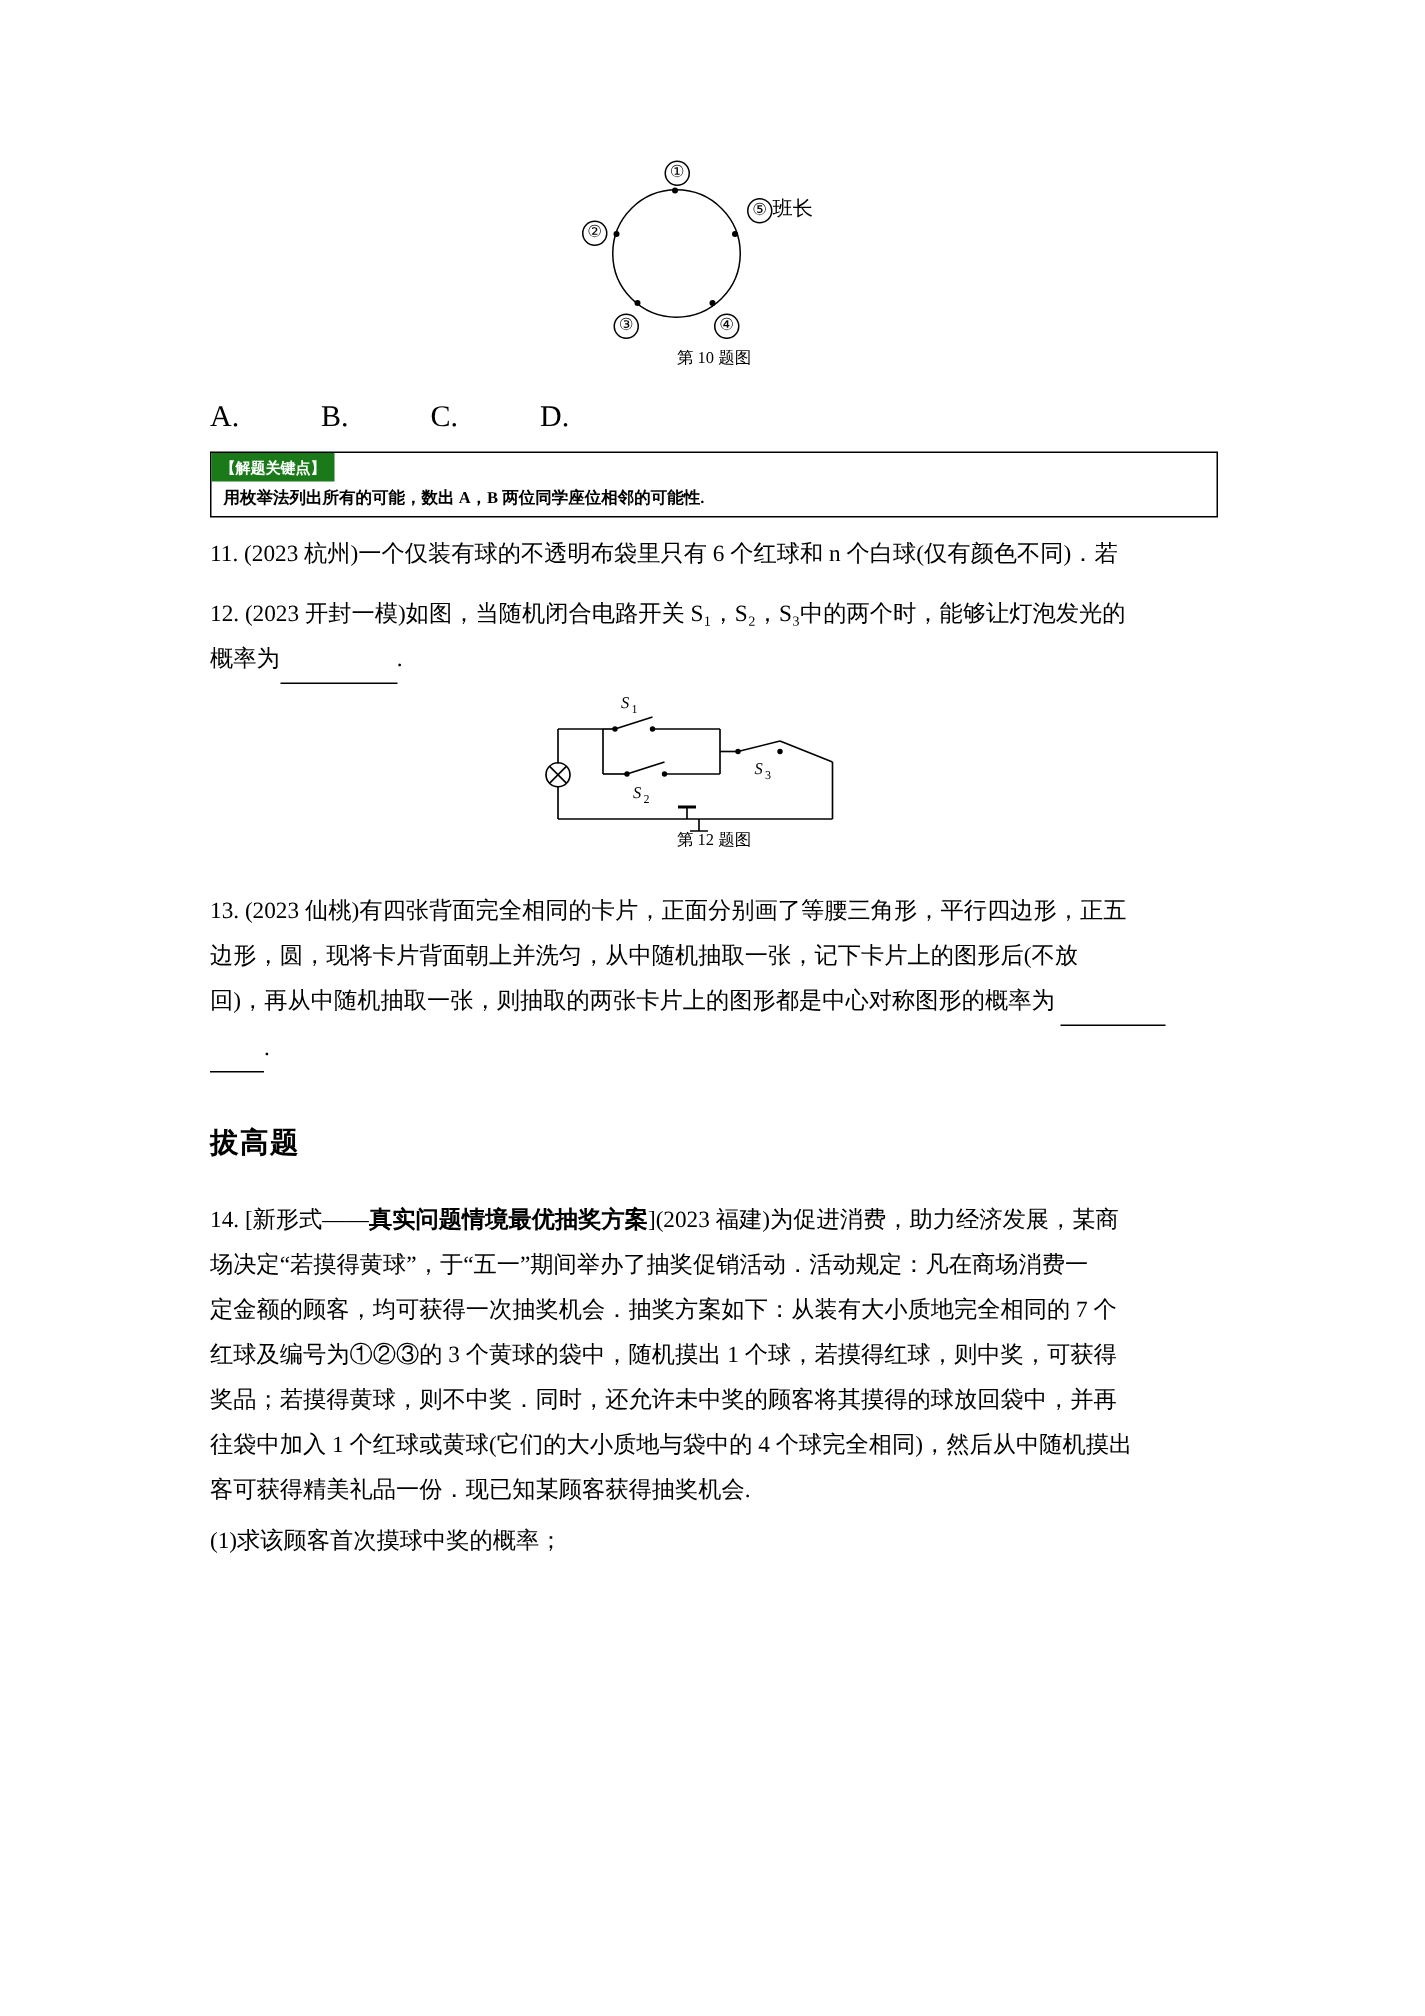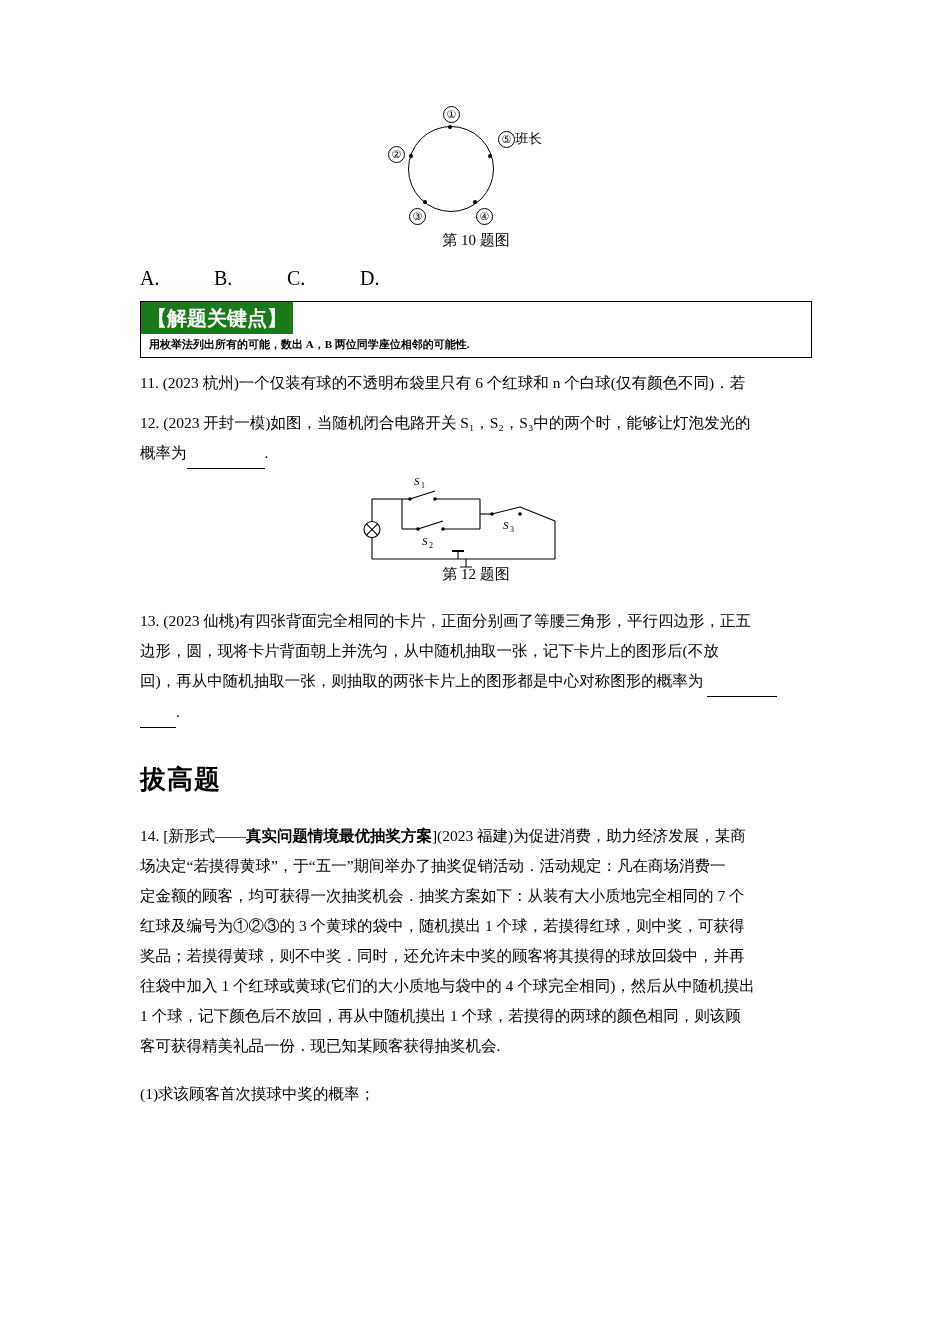--- a/index.html
+++ b/index.html
@@ -56,21 +56,21 @@
     width: 15px; height: 15px;
     line-height: 14px;
     text-align: center;
     border: 1px solid #000;
     border-radius: 50%;
     font-size: 11px;
     font-family: "Liberation Serif", serif;
   }
   .figcap {
     text-align: center;
-    font-size: 15px;
+    font-size: 11px;
     font-family: "Liberation Serif", serif;
   }
 
   
   .options {
     margin-top: 14px;
     font-size: 20px;
     letter-spacing: 0;
   }
   .options span { display:inline-block; }
@@ -79,21 +79,21 @@
   .opt-c { width: 73px; }
 
   
   .keybox {
     margin-top: 11px;
     border: 1px solid #000;
     box-sizing: border-box;
   }
   .keybox .hdr {
     padding: 3px 6px 2px 6px;
-    font-size: 20px;
+    font-size: 10px;
     font-weight: bold;
     color: #ffffff;
     background: #1a7a1a;
     display: inline-block;
     font-family: "Liberation Sans", sans-serif;
   }
   .keybox .hdr-row { border-bottom: 0; }
   .keybox .body {
     padding: 3px 8px 5px 8px;
     font-size: 11px;
@@ -118,28 +118,28 @@
   
   .fig2 {
     position: relative;
     height: 115px;
     margin-top: 8px;
   }
   .fig2 svg { position:absolute; left: 200px; top: 0; }
 
   
   .section-title {
-    font-size: 26px;
+    font-size: 19px;
     font-weight: bold;
     font-family: "Liberation Sans", sans-serif;
     margin-top: 34px;
     letter-spacing: 1px;
   }
   .q14 { margin-top: 24px; }
-  .sub { margin-top: 18px; }
+  .sub { margin-top: 4px; }
 </style>
 </head>
 <body>
 
 <div class="page">
   <div class="content">
 
     <div class="fig1">
       <div class="circle"></div>
 
@@ -255,19 +255,18 @@
 
     <div class="section-title">拔高题</div>
 
     <div class="q q14">
       <div><span>14. [新形式——</span><span class="bold">真实问题情境最优抽奖方案</span><span>](2023 福建)为促进消费，助力经济发展，某商</span></div>
       <div>场决定“若摸得黄球”，于“五一”期间举办了抽奖促销活动．活动规定：凡在商场消费一</div>
       <div>定金额的顾客，均可获得一次抽奖机会．抽奖方案如下：从装有大小质地完全相同的 7 个</div>
       <div>红球及编号为①②③的 3 个黄球的袋中，随机摸出 1 个球，若摸得红球，则中奖，可获得</div>
       <div>奖品；若摸得黄球，则不中奖．同时，还允许未中奖的顾客将其摸得的球放回袋中，并再</div>
       <div>往袋中加入 1 个红球或黄球(它们的大小质地与袋中的 4 个球完全相同)，然后从中随机摸出</div>
-      <div>1 个球，记下颜色后不放回，再从中随机摸出 1 个球，若摸得的两球的颜色相同，则该顾</div>
       <div>客可获得精美礼品一份．现已知某顾客获得抽奖机会.</div>
       <div class="sub">(1)求该顾客首次摸球中奖的概率；</div>
     </div>
 
   </div>
 </div>
 
 </body></html>

